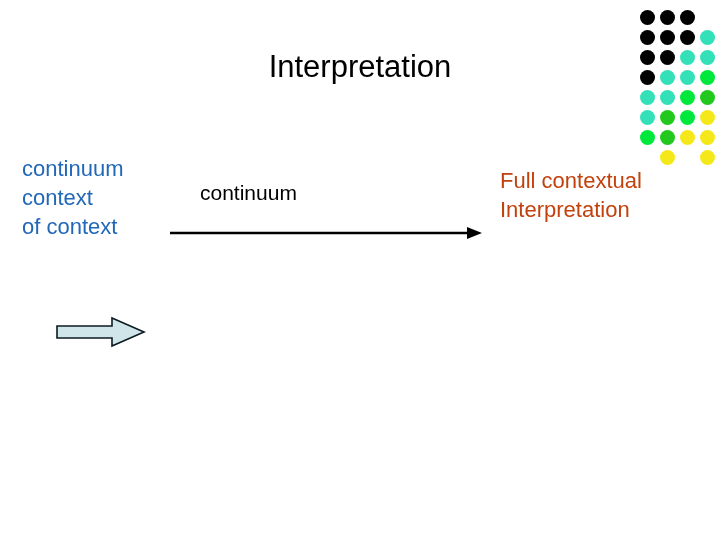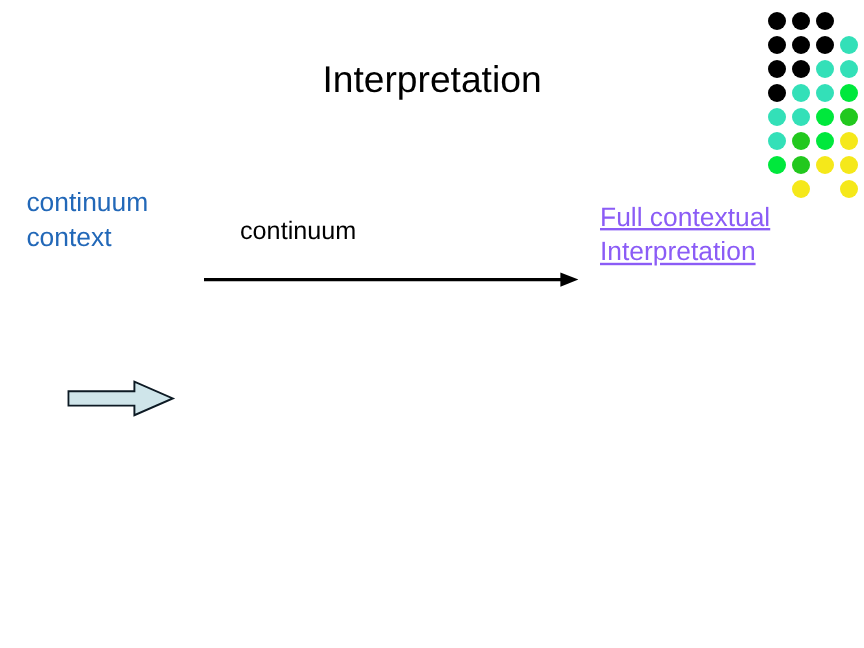--- a/index.html
+++ b/index.html
@@ -139,30 +139,31 @@
       <div class="dot" style="left: 60px; top: 120px; width: 15px; height: 15px; background: rgb(245, 232, 26);"></div>
       <div class="dot" style="left: 20px; top: 140px; width: 15px; height: 15px; background: rgb(245, 232, 26);"></div>
       <div class="dot" style="left: 60px; top: 140px; width: 15px; height: 15px; background: rgb(245, 232, 26);"></div>
     </div>
 
   <div class="title" style="color: rgb(0, 0, 0);">Interpretation</div>
 
   <div class="left-block" style="color: rgb(34, 104, 184);">
     <div>continuum</div>
     <div>context</div>
+    <div>of context</div>
   </div>
 
   <div class="center-label" style="color: rgb(0, 0, 0);">continuum</div>
 
   <svg class="continuum-arrow" viewBox="0 0 312 22" width="312" height="22">
     <line x1="0" y1="11" x2="300" y2="11" stroke="#000000" stroke-width="2.6"></line>
     <polygon points="312,11 297,5 297,17" fill="#000000"></polygon>
   </svg>
 
-  <div class="right-block" style="color: #8b5cf6; text-decoration: underline;">
+  <div class="right-block" style="color: #c2410c;">
     <div>Full contextual</div>
     <div>Interpretation</div>
   </div>
 
   <svg class="block-arrow" viewBox="0 0 90 32" width="90" height="32">
     <polygon points="1,10 56,10 56,2 88,16 56,30 56,22 1,22" fill="#cfe5ea" stroke="#0d1a24" stroke-width="1.6" stroke-linejoin="miter"></polygon>
   </svg>
 
 </div>
 

